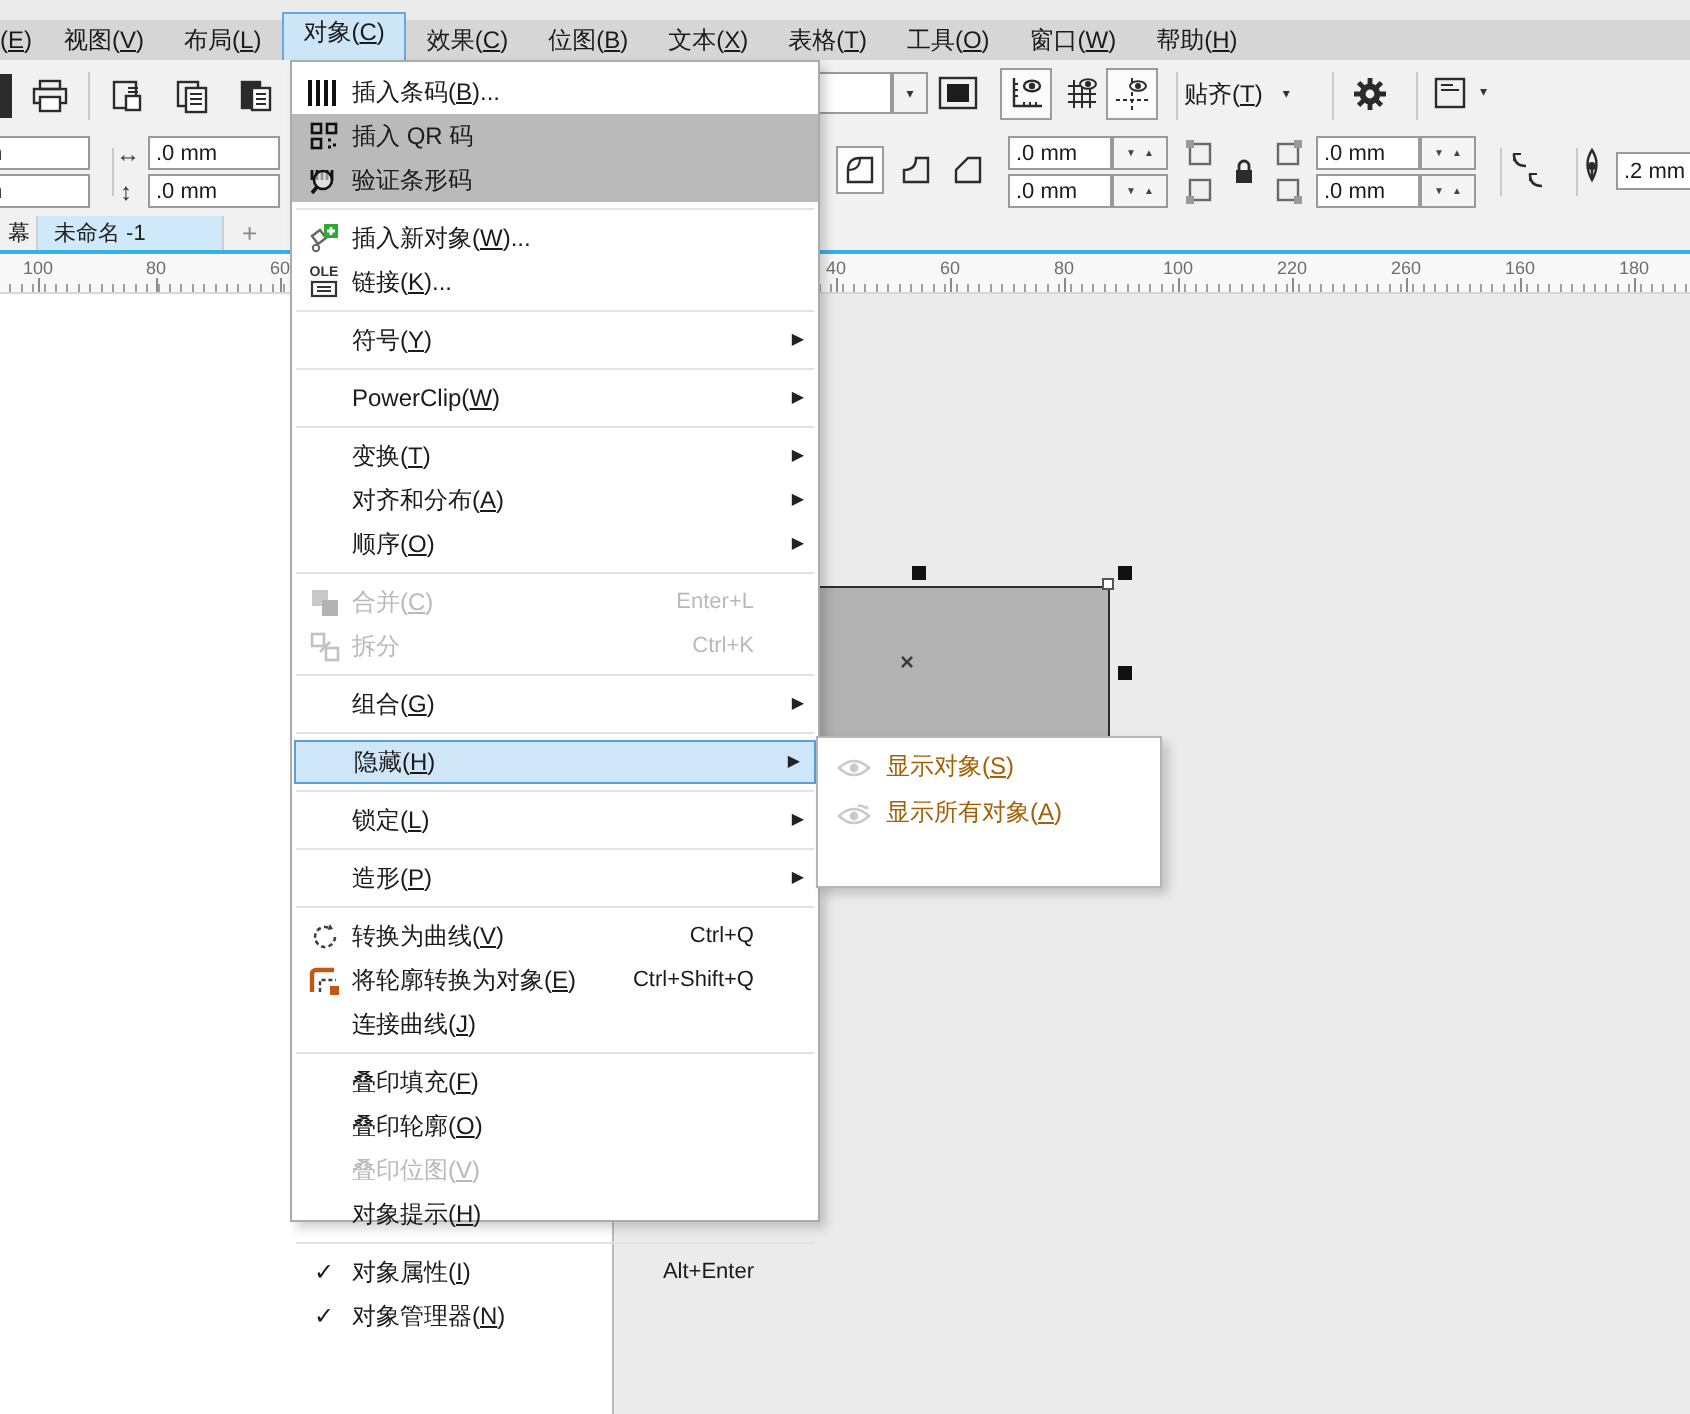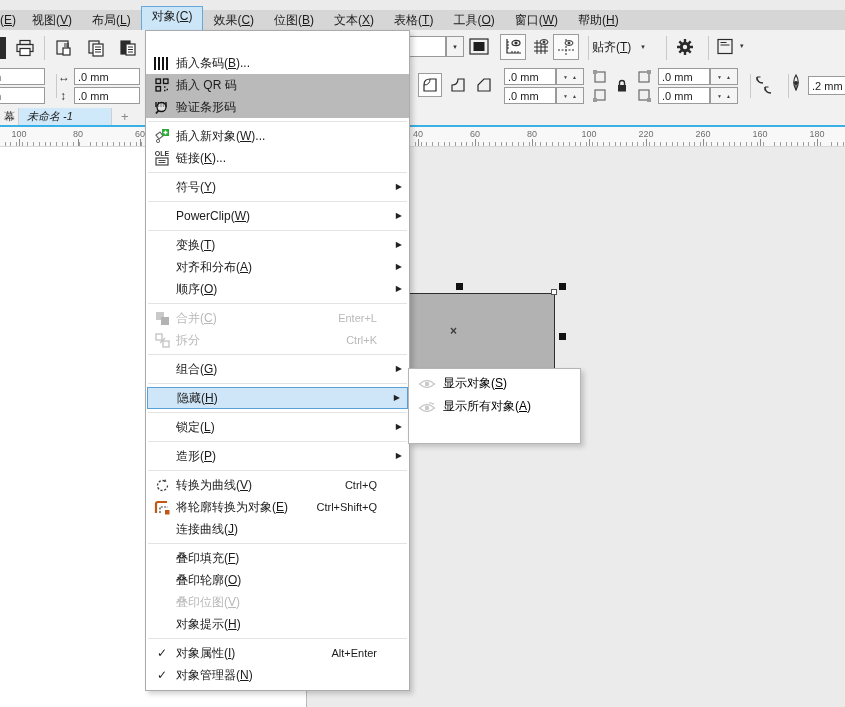--- a/index.html
+++ b/index.html
@@ -30,53 +30,53 @@
   .propbar{position:absolute;left:0;top:65px;width:845px;height:43px;background:#f1f1f1;border-bottom:1px solid #dcdcdc;}
   .pfield{background:#fff;border:1px solid #9a9a9a;box-sizing:border-box;font-size:11px;color:#1b1b1b;display:flex;align-items:center;padding:0 3px;white-space:nowrap;}
   .spin{border:1px solid #9a9a9a;box-sizing:border-box;background:#f5f5f5;font-size:5px;color:#444;display:flex;align-items:center;justify-content:center;gap:4px;}
   .dimicon{font-size:12px;color:#333;position:absolute;}
   .cornerbtn{position:absolute;top:8px;width:24px;height:24px;display:flex;align-items:center;justify-content:center;}
   .cornerbtn.pressed{border:1px solid #9c9c9c;background:#fdfdfd;box-sizing:border-box;}
   
   .tabbar{position:absolute;left:0;top:108px;width:845px;height:17px;background:#f1f1f1;display:flex;align-items:stretch;font-size:11px;color:#222;}
   .dtab{display:flex;align-items:center;padding:0 8px;border-right:1px solid #cfcfcf;white-space:nowrap;overflow:hidden;}
   .dtab.partial{width:10px;padding:0 4px;}
-  .dtab.active{background:#cfe9fa;width:76px;font-style:italic;}
+  .dtab.active{background:#cfe9fa;width:76px;}
   .newtab{display:flex;align-items:center;padding:0 9px;color:#8a8a8a;font-size:13px;}
   
   .ruler{position:absolute;left:0;top:125px;width:845px;height:22px;background:#f8f8f8;border-top:2px solid #38b1e6;box-sizing:border-box;border-bottom:1px solid #d8d8d8;}
   .ruler .ticks{position:absolute;left:0;bottom:0;width:100%;height:4px;
     background:repeating-linear-gradient(to right,transparent 0 4.7px,#9f9f9f 4.7px 5.7px);}
   .rnum{position:absolute;top:2px;transform:translateX(-50%);font-size:9px;color:#6e6e6e;}
   .majtick{position:absolute;bottom:0;width:1px;height:7px;background:#8a8a8a;}
   
   .canvas{position:absolute;left:0;top:147px;width:845px;height:560px;background:#ebebeb;}
   .page{position:absolute;left:0;top:0;width:306px;height:560px;background:#ffffff;border-right:1px solid #b9b9b9;}
   .drawrect{position:absolute;left:363px;top:146px;width:192px;height:88px;background:#b2b2b2;border:1px solid #2e2e2e;box-sizing:border-box;}
   .handle{position:absolute;width:7px;height:7px;background:#111;}
   .nodesq{position:absolute;width:6px;height:6px;background:#fff;border:1px solid #555;box-sizing:border-box;}
   .centermark{position:absolute;font-size:12px;font-weight:bold;color:#3c3c3c;line-height:10px;}
   
-  .menu{position:absolute;left:145px;top:30px;width:265px;height:661px;background:#fff;border:1px solid #ababab;
-        box-sizing:border-box;box-shadow:3px 3px 5px rgba(0,0,0,.18);padding-top:21px;}
+  .menu{position:absolute;left:145px;top:30px;width:265px;height:581px;background:#fff;border:1px solid #ababab;
+        box-sizing:border-box;box-shadow:3px 3px 5px rgba(0,0,0,.18);padding-top:4px;}
   .mi{position:relative;height:22px;line-height:22px;padding-left:30px;font-size:12px;color:#1b1b1b;white-space:nowrap;}
   .mi .ic{position:absolute;left:6px;top:0;width:20px;height:22px;display:flex;align-items:center;justify-content:center;}
   .mi .sc{position:absolute;right:32px;top:0;font-size:11px;}
   .mi .ar{position:absolute;right:7px;top:0;font-size:8px;color:#222;}
   .mi.dis,.mi.dis .sc,.mi.dis .ar{color:#b9b9b9;}
   .mi.gray{background:#bababa;}
   .mi.hl{background:#cfe6f8;border:1px solid #59a0d6;box-sizing:border-box;line-height:20px;margin:0 1px;padding-left:29px;}
   .msep{height:1px;background:#e3e3e3;margin:3px 2px;}
   .chk{font-weight:bold;font-size:12px;color:#1b1b1b;}
   
   .submenu{position:absolute;left:408px;top:368px;width:173px;height:76px;background:#fff;border:1px solid #b5b5b5;
            box-sizing:border-box;box-shadow:3px 3px 5px rgba(0,0,0,.18);padding-top:3px;}
   .smi{position:relative;height:23px;line-height:23px;padding-left:34px;font-size:12px;color:#1b1b1b;white-space:nowrap;}
   .smi .ic{position:absolute;left:8px;top:0;width:20px;height:23px;display:flex;align-items:center;justify-content:center;}
-  .smi.dis{color:#000000;}
+  .smi.dis{color:#a16207;}
   .barcode{width:16px;height:13px;background:repeating-linear-gradient(90deg,#111 0 2px,transparent 2px 4px);}
   svg{display:block;}
   .oletxt{font-size:7px;font-weight:bold;color:#333;line-height:7px;text-align:center;}
 </style>
 </head>
 <body>
 
 <div id="app">
 
   <div class="canvas">

